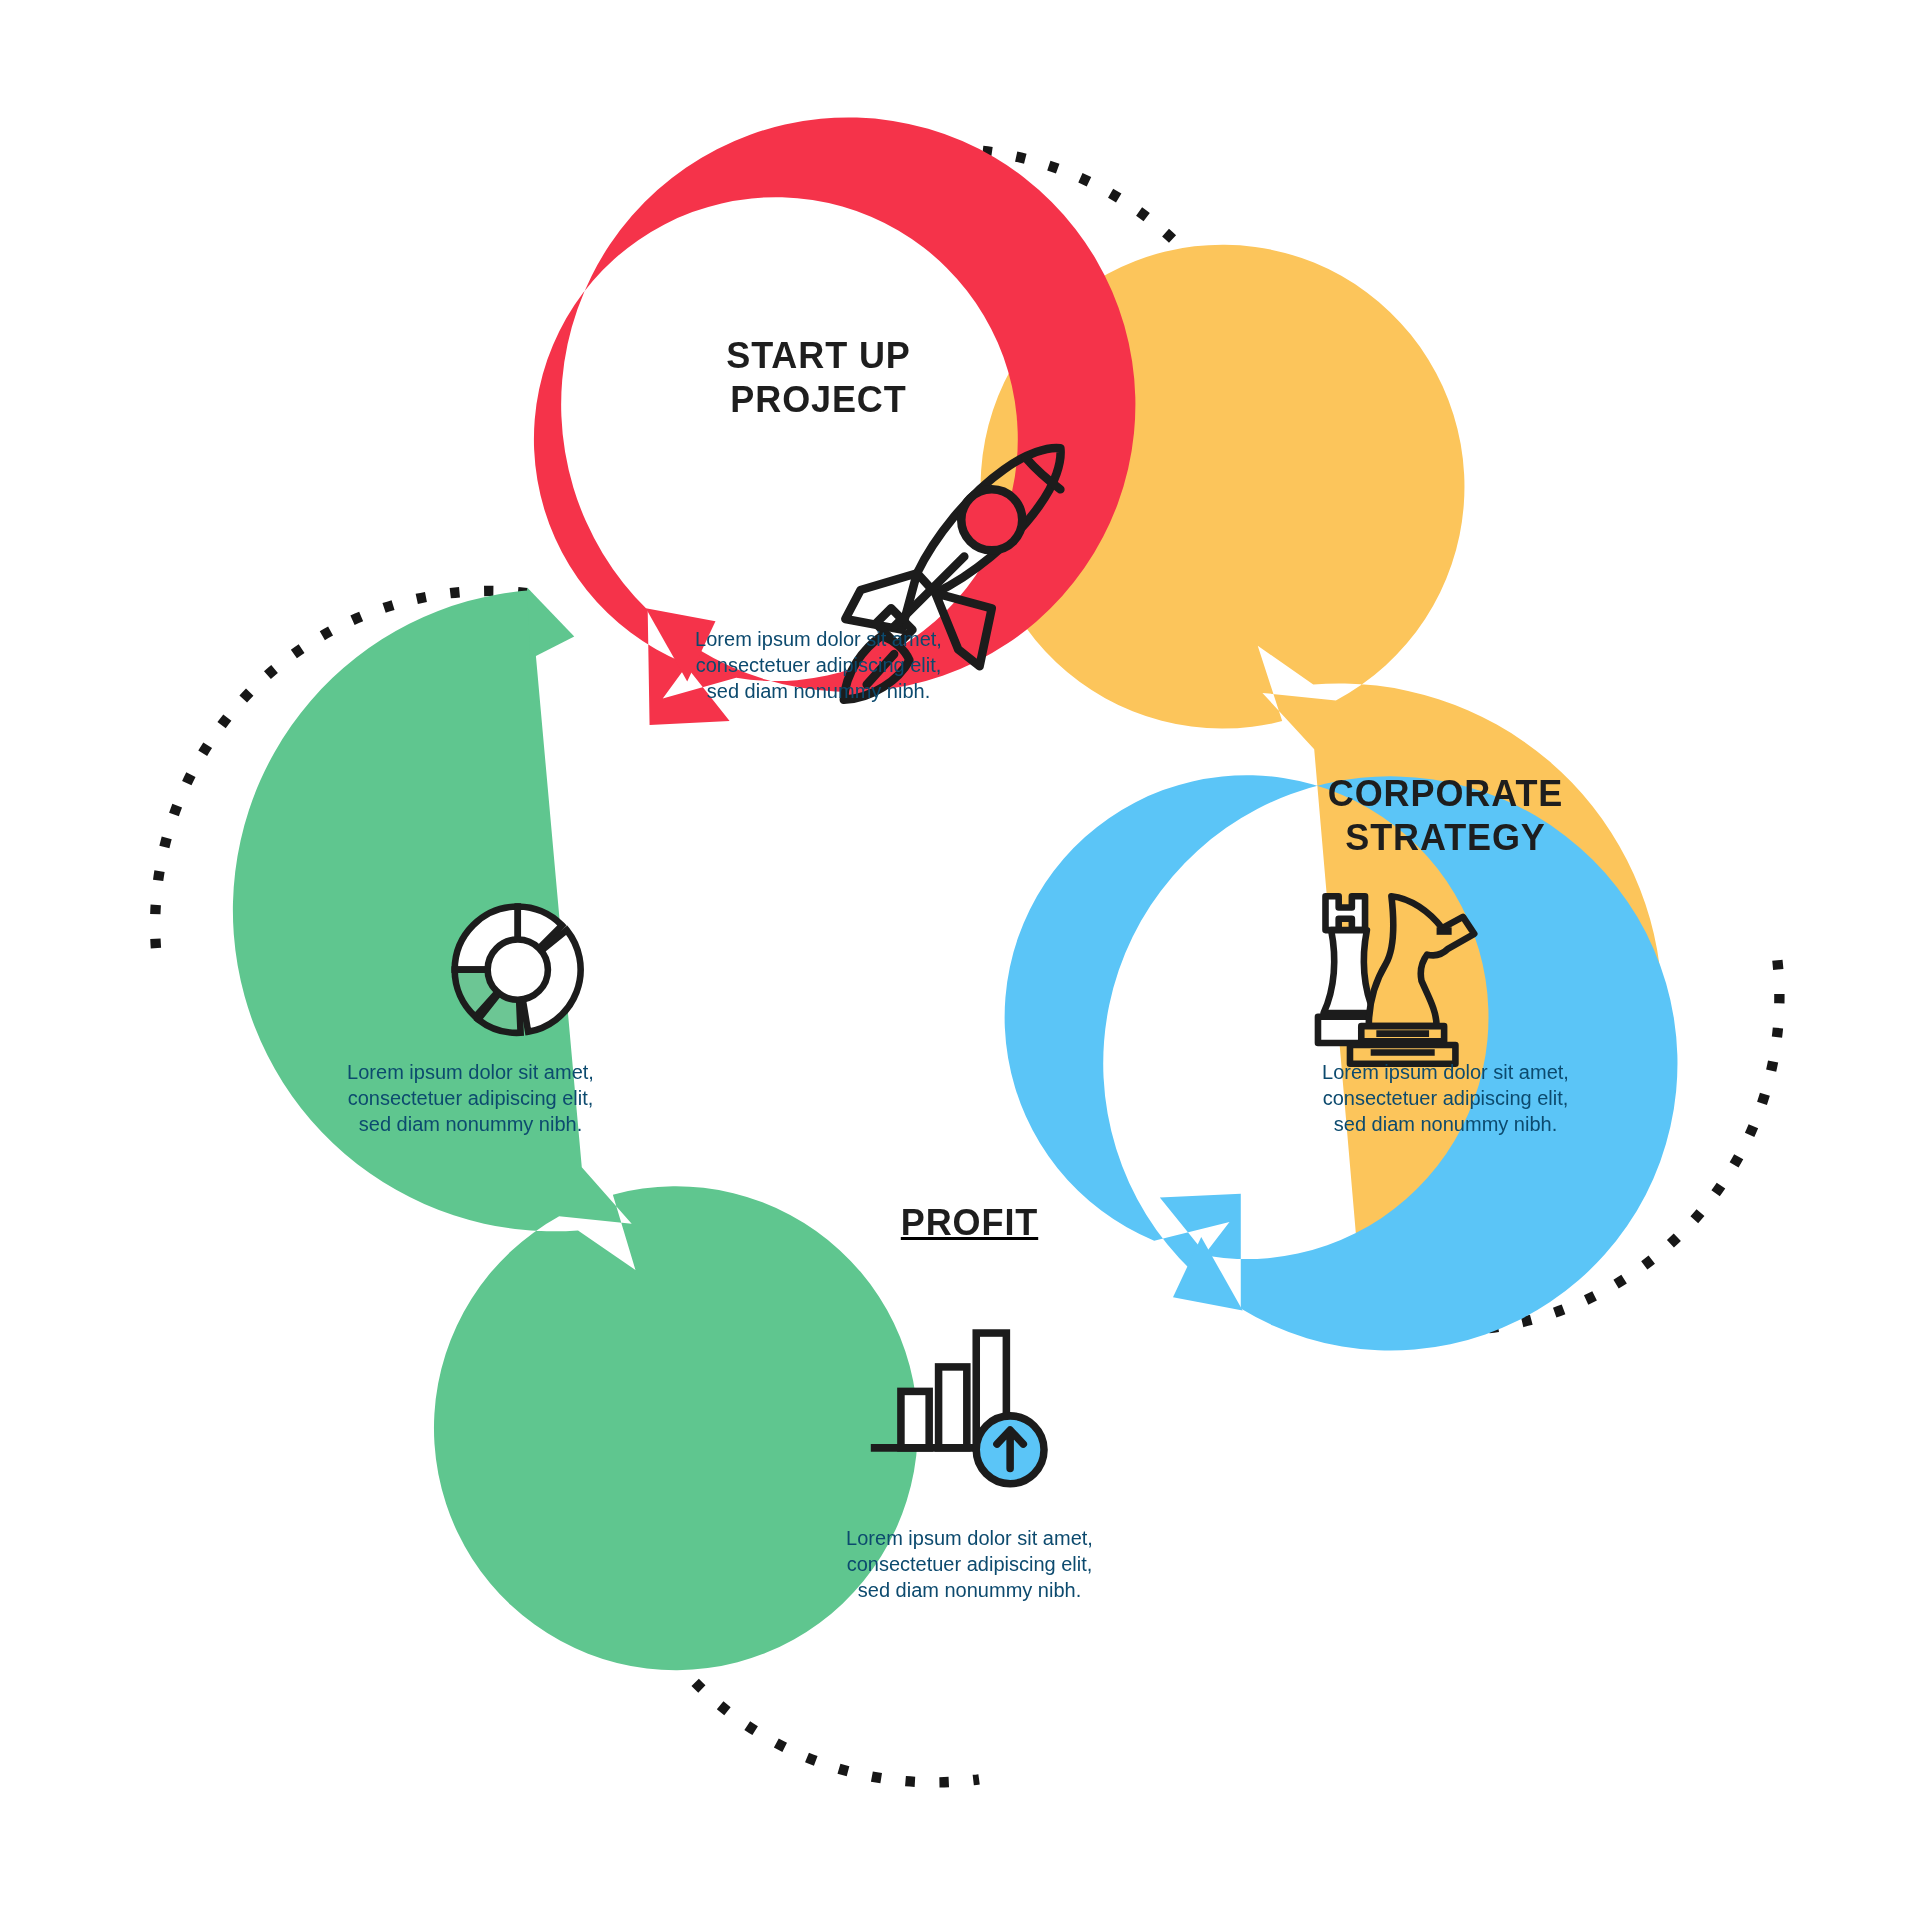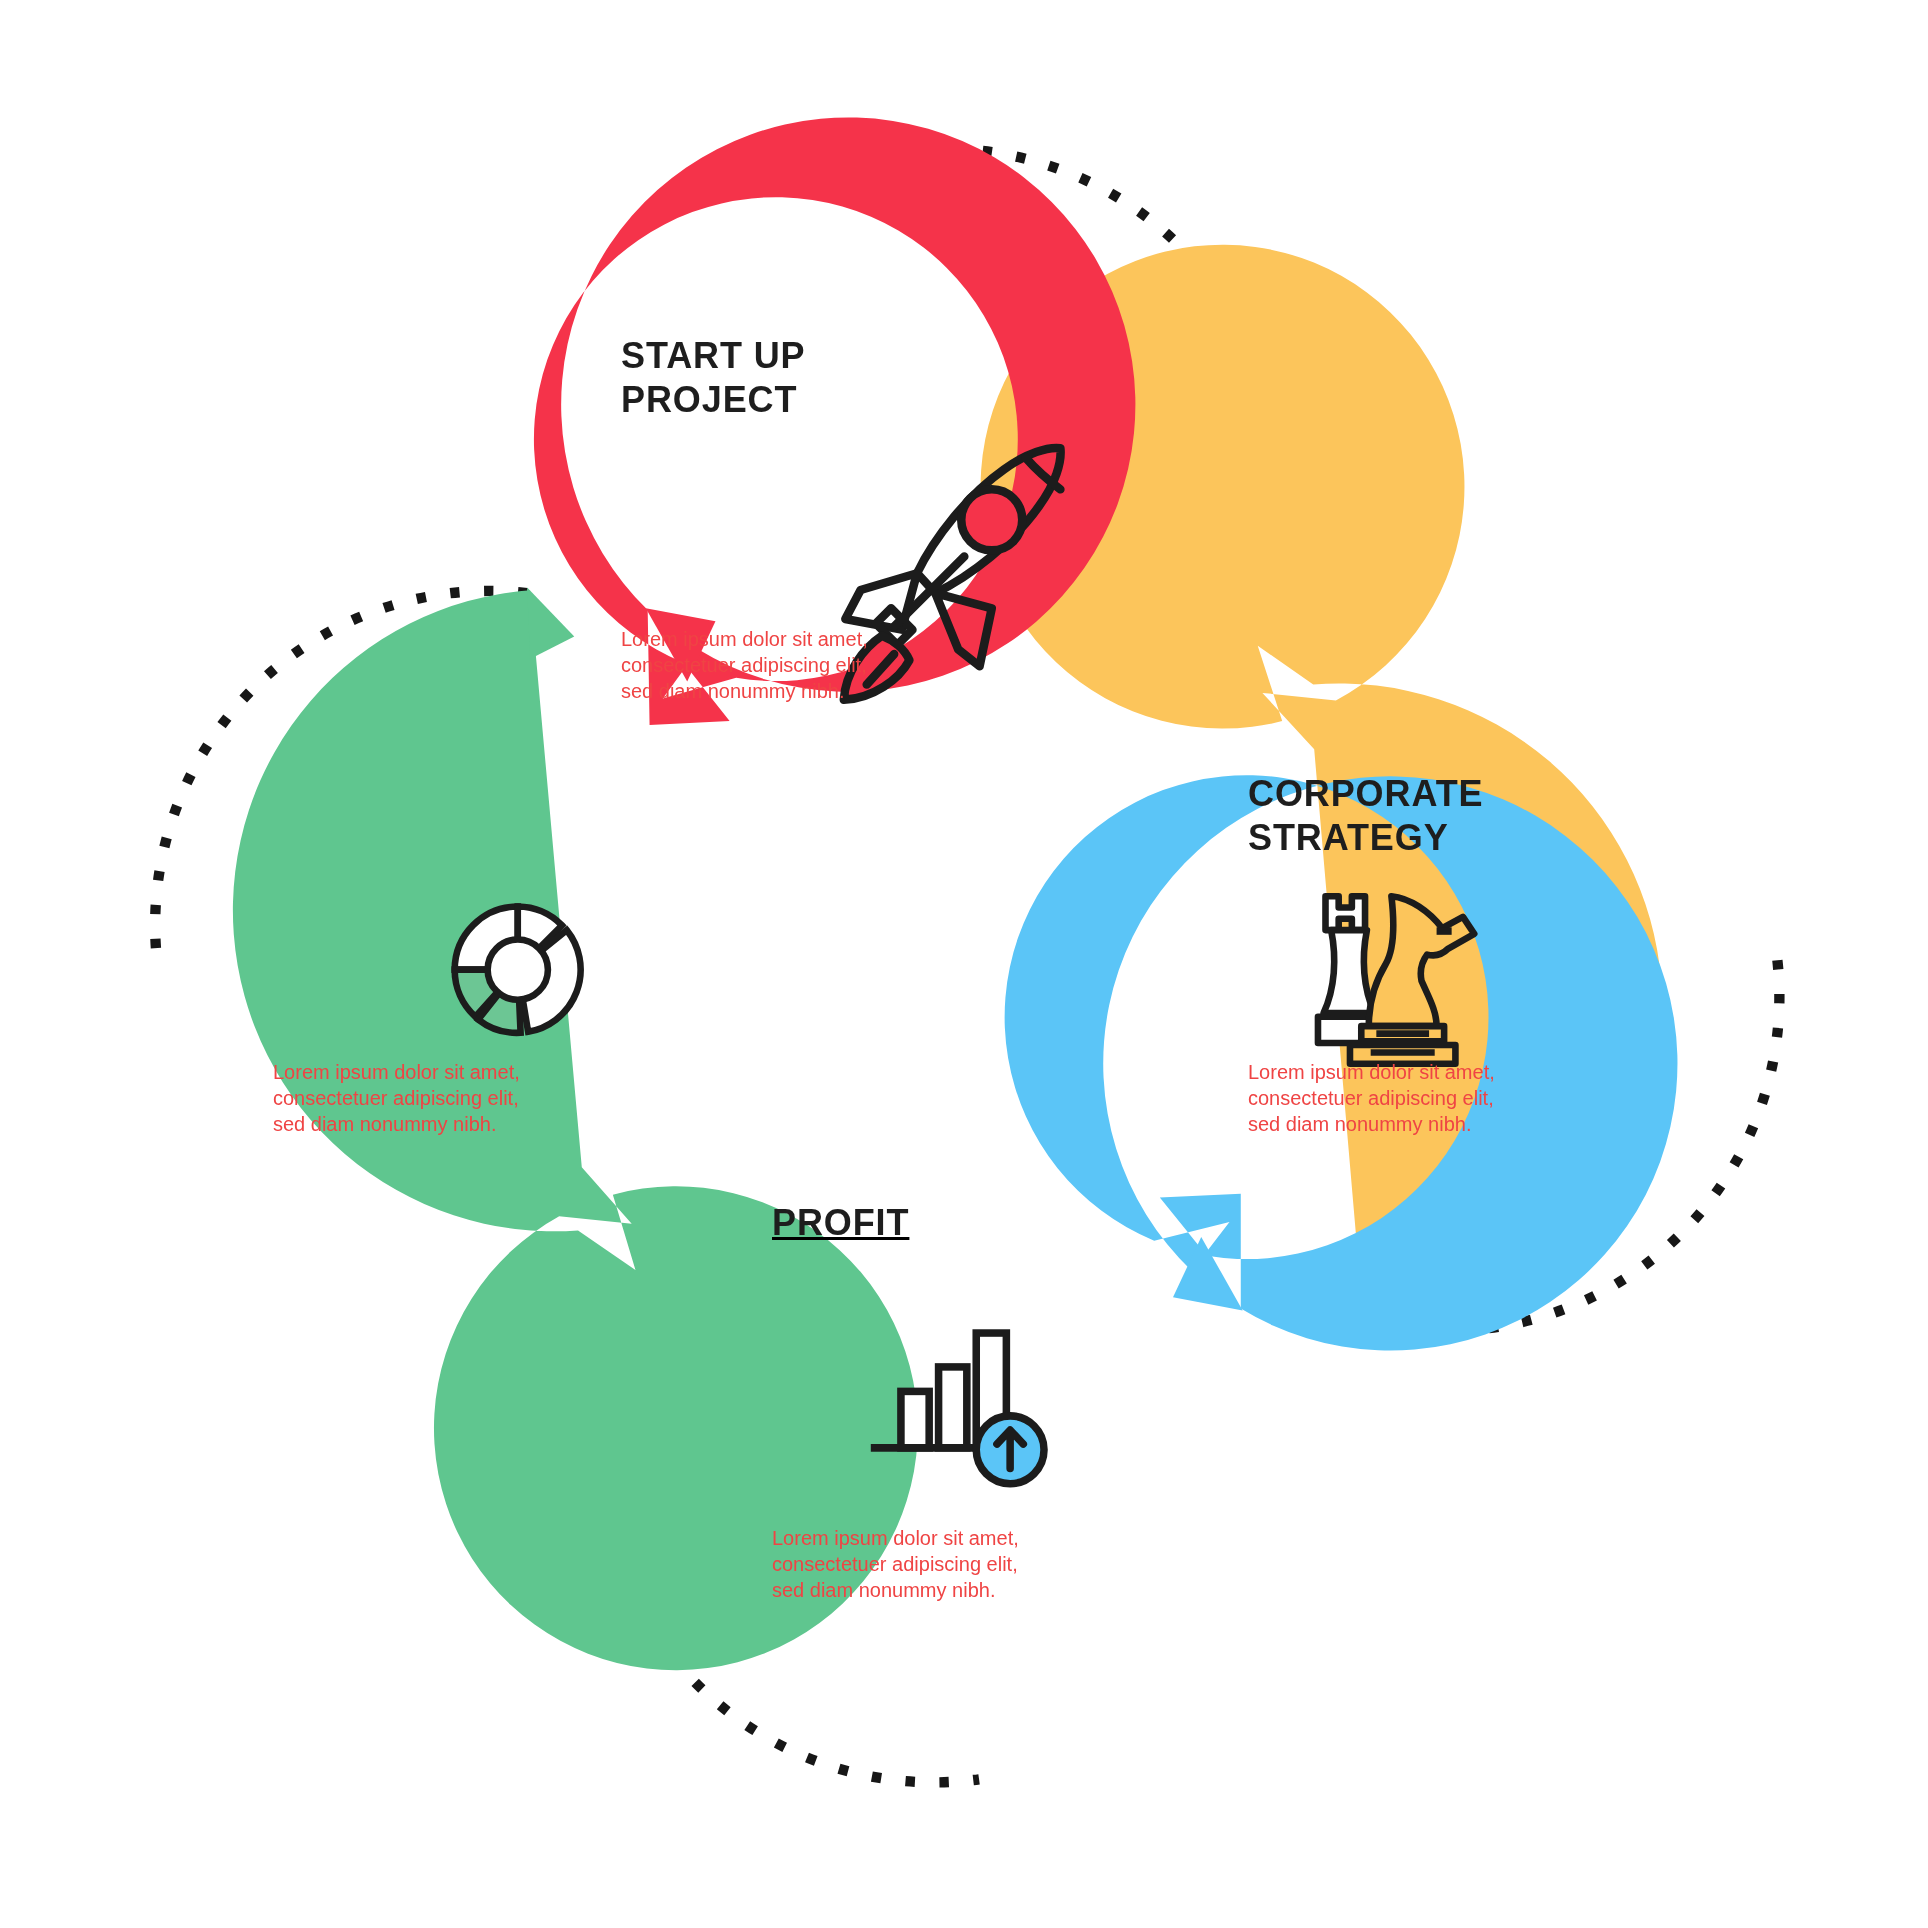--- a/index.html
+++ b/index.html
@@ -1,33 +1,33 @@
 <!DOCTYPE html>
 <html style="font-size:15px"><head>
 <meta charset="utf-8">
 <style>
   html,body{margin:0;padding:0;background:#ffffff;}
   body{width:1928px;height:1928px;overflow:hidden;font-family:"Liberation Sans",sans-serif;}
   #stage{position:relative;width:1928px;height:1928px;background:#fff;}
   #svgroot{position:absolute;left:0;top:0;width:1928px;height:1928px;}
-  .node{position:absolute;}
+  .node{position:absolute;text-align:center;}
   .node-title{
     font-family:"Liberation Sans",sans-serif;
     font-weight:bold;
     font-size:36px;
     letter-spacing:0.9px;
     color:#1e1e1e;
     line-height:1.22;
     white-space:pre-line;
   }
   .node-desc{
     font-family:"Liberation Sans",sans-serif;
     font-weight:normal;
     font-size:20px;
-    color:#ef4444;
+    color:#0c4a6e;
     line-height:1.30;
     white-space:pre-line;
   }
   
   #node-startup   {left:621px; top:334px;  width:395px;}
   #node-share     {left:273px; top:772px;  width:395px;}
   #node-corporate {left:1248px;top:772px;  width:395px;}
   #node-profit    {left:772px; top:1201px; width:395px;text-decoration:underline;}
   .t-sp{margin-bottom:13px;}
 </style>

